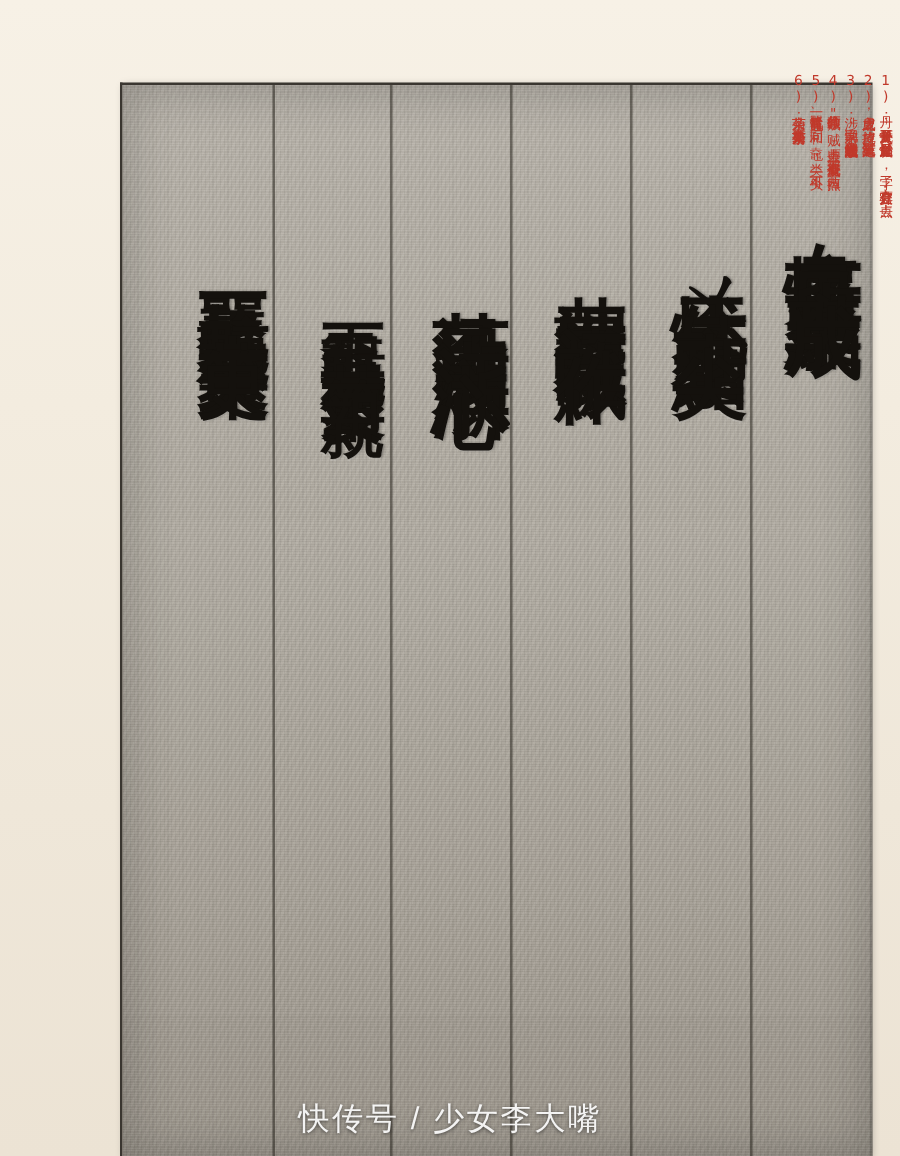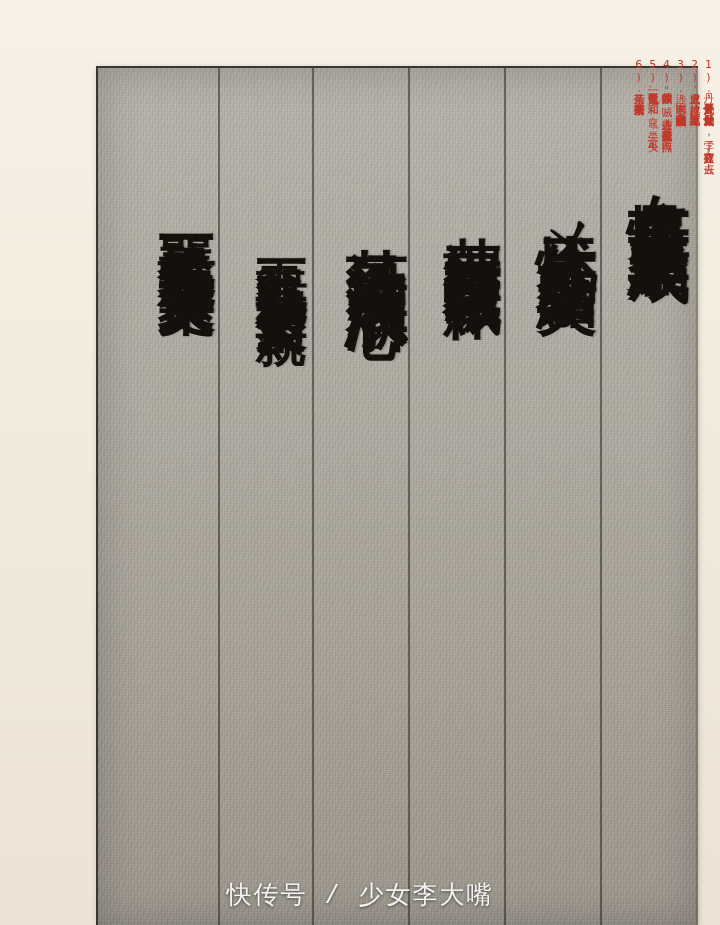--- a/index.html
+++ b/index.html
@@ -121,21 +121,21 @@
   }
 
   
   .watermark {
     position: absolute;
     left: 0;
     right: 0;
     bottom: 14px;
     text-align: center;
     color: rgba(255,255,255,0.92);
-    font-family: Liberation Mono, monospace;
+    font-family: Liberation Sans, sans-serif;
     font-size: 25px;
     letter-spacing: 2px;
     font-weight: 400;
     text-shadow: 0 1px 3px rgba(0,0,0,0.55);
     pointer-events: none;
   }
 
   
   .edge-shadow {
     position: absolute;

